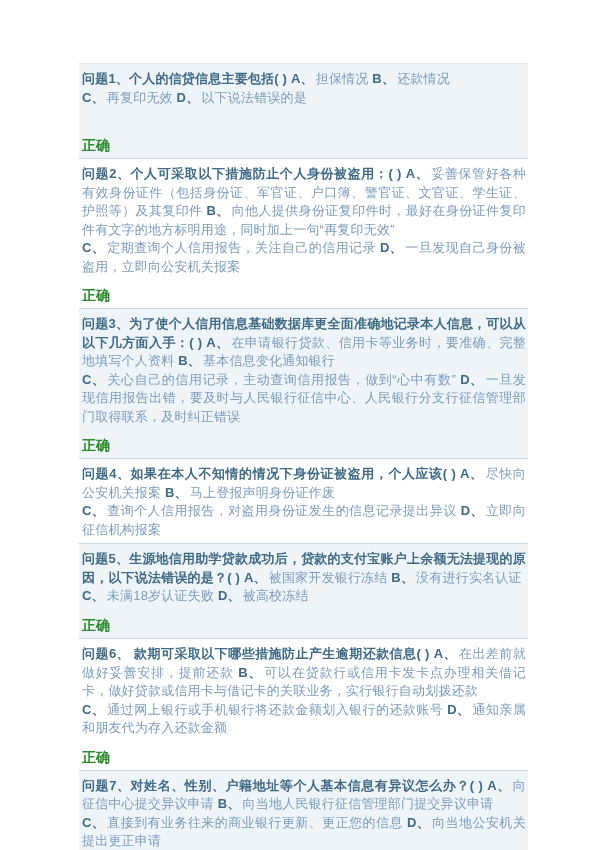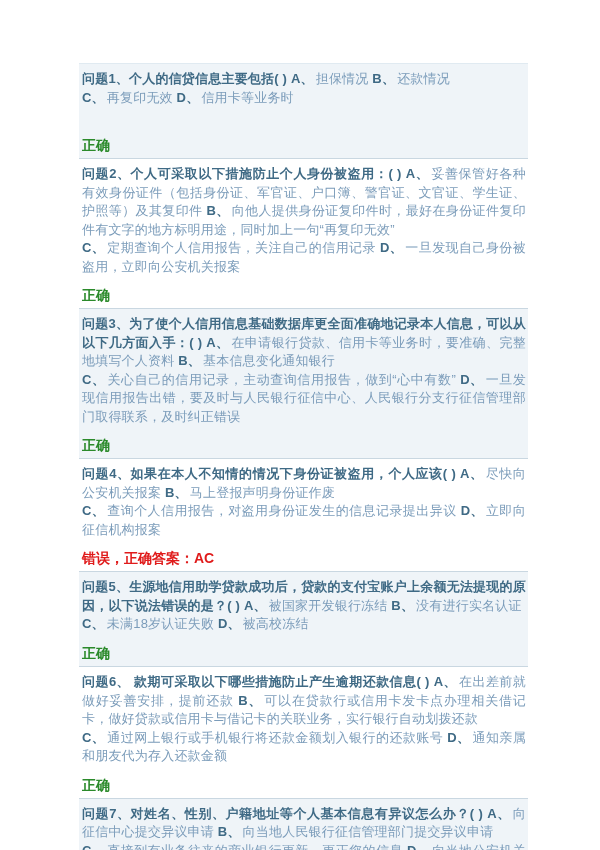--- a/index.html
+++ b/index.html
@@ -63,34 +63,33 @@
   }
   .result-line.correct { color: #2b8a2b; }
   .result-line.wrong   { color: #e01b1b; }
 </style>
 </head>
 <body>
 
 <div class="page">
   <div class="quiz-panel" id="quiz-panel">
       <div class="question-section alt">
-        <div class="q-text"><span class="q-stem">问题1、个人的信贷信息主要包括( )</span> <span class="opt-letter">A、</span><span class="opt-text">担保情况</span> <span class="opt-letter">B、</span><span class="opt-text">还款情况</span> <br><span class="opt-letter">C、</span><span class="opt-text">再复印无效</span> <span class="opt-letter">D、</span><span class="opt-text">信用卡等业务时</span> </div>
+        <div class="q-text"><span class="q-stem">问题1、个人的信贷信息主要包括( )</span> <span class="opt-letter">A、</span><span class="opt-text">担保情况</span> <span class="opt-letter">B、</span><span class="opt-text">还款情况</span> <br><span class="opt-letter">C、</span><span class="opt-text">再复印无效</span> <span class="opt-letter">D、</span><span class="opt-text">以下说法错误的是</span> </div>
         <div class="result-line correct">正确</div>
       </div>
       <div class="question-section">
         <div class="q-text"><span class="q-stem">问题2、个人可采取以下措施防止个人身份被盗用：( )</span> <span class="opt-letter">A、</span><span class="opt-text">妥善保管好各种有效身份证件（包括身份证、军官证、户口簿、警官证、文官证、学生证、护照等）及其复印件</span> <span class="opt-letter">B、</span><span class="opt-text">向他人提供身份证复印件时，最好在身份证件复印件有文字的地方标明用途，同时加上一句“再复印无效”</span> <br><span class="opt-letter">C、</span><span class="opt-text">定期查询个人信用报告，关注自己的信用记录</span> <span class="opt-letter">D、</span><span class="opt-text">一旦发现自己身份被盗用，立即向公安机关报案</span> </div>
         <div class="result-line correct">正确</div>
       </div>
       <div class="question-section alt">
         <div class="q-text"><span class="q-stem">问题3、为了使个人信用信息基础数据库更全面准确地记录本人信息，可以从以下几方面入手：( )</span> <span class="opt-letter">A、</span><span class="opt-text">在申请银行贷款、信用卡等业务时，要准确、完整地填写个人资料</span> <span class="opt-letter">B、</span><span class="opt-text">基本信息变化通知银行</span> <br><span class="opt-letter">C、</span><span class="opt-text">关心自己的信用记录，主动查询信用报告，做到“心中有数”</span> <span class="opt-letter">D、</span><span class="opt-text">一旦发现信用报告出错，要及时与人民银行征信中心、人民银行分支行征信管理部门取得联系，及时纠正错误</span> </div>
         <div class="result-line correct">正确</div>
       </div>
       <div class="question-section">
         <div class="q-text"><span class="q-stem">问题4、如果在本人不知情的情况下身份证被盗用，个人应该( )</span> <span class="opt-letter">A、</span><span class="opt-text">尽快向公安机关报案</span> <span class="opt-letter">B、</span><span class="opt-text">马上登报声明身份证作废</span> <br><span class="opt-letter">C、</span><span class="opt-text">查询个人信用报告，对盗用身份证发生的信息记录提出异议</span> <span class="opt-letter">D、</span><span class="opt-text">立即向征信机构报案</span> </div>
-        <div class="result-line wrong">错误，正确答案：AC</div>
       </div>
       <div class="question-section alt">
         <div class="q-text"><span class="q-stem">问题5、生源地信用助学贷款成功后，贷款的支付宝账户上余额无法提现的原因，以下说法错误的是？( )</span> <span class="opt-letter">A、</span><span class="opt-text">被国家开发银行冻结</span> <span class="opt-letter">B、</span><span class="opt-text">没有进行实名认证</span> <br><span class="opt-letter">C、</span><span class="opt-text">未满18岁认证失败</span> <span class="opt-letter">D、</span><span class="opt-text">被高校冻结</span> </div>
         <div class="result-line correct">正确</div>
       </div>
       <div class="question-section">
         <div class="q-text"><span class="q-stem">问题6、 款期可采取以下哪些措施防止产生逾期还款信息( )</span> <span class="opt-letter">A、</span><span class="opt-text">在出差前就做好妥善安排，提前还款</span> <span class="opt-letter">B、</span><span class="opt-text">可以在贷款行或信用卡发卡点办理相关借记卡，做好贷款或信用卡与借记卡的关联业务，实行银行自动划拨还款</span> <br><span class="opt-letter">C、</span><span class="opt-text">通过网上银行或手机银行将还款金额划入银行的还款账号</span> <span class="opt-letter">D、</span><span class="opt-text">通知亲属和朋友代为存入还款金额</span> </div>
         <div class="result-line correct">正确</div>
       </div>
       <div class="question-section alt">

